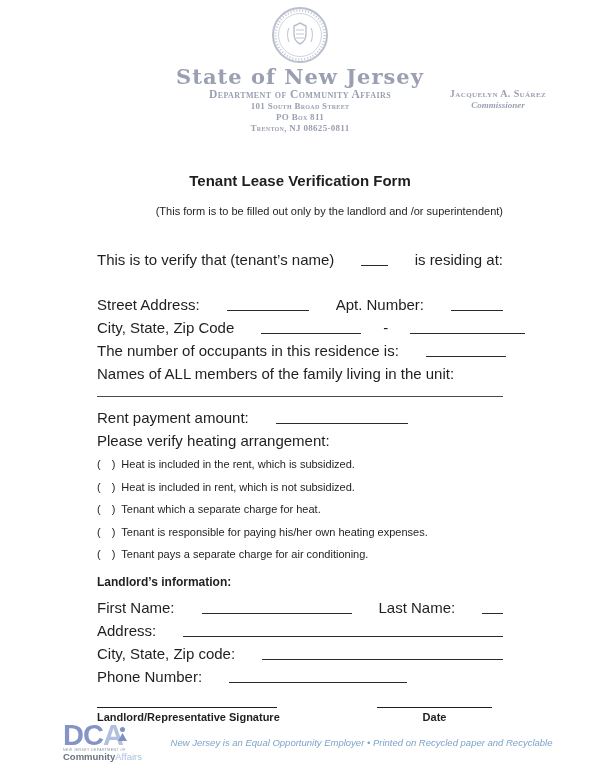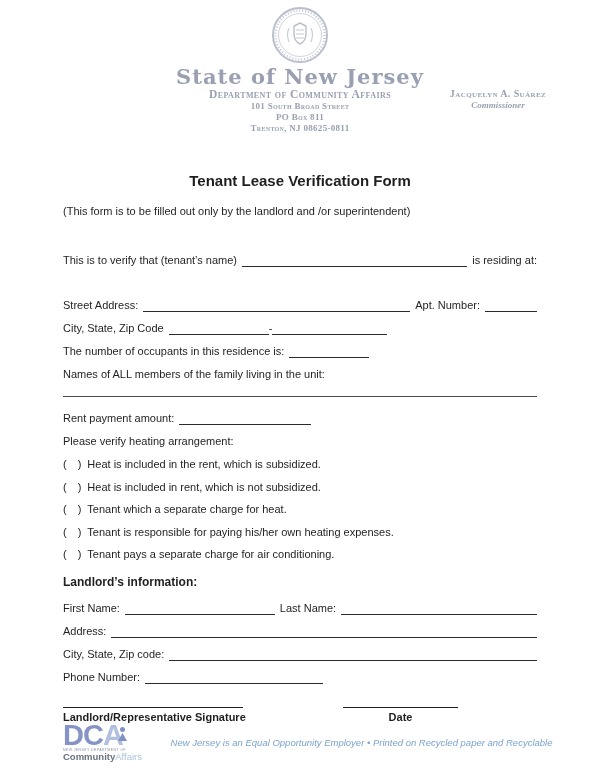--- a/index.html
+++ b/index.html
@@ -28,24 +28,24 @@
   .officials-right { position:absolute; right:22px; top:88px; width:160px; text-align:center; }
   .official-name {
     font-family:"Liberation Serif", serif; font-variant:small-caps; font-weight:bold;
     font-size:10px; letter-spacing:0.4px; color:#9aa0b1; line-height:12px;
   }
   .official-title {
     font-family:"Liberation Serif", serif; font-style:italic; font-weight:bold;
     font-size:9px; color:#9aa0b1; line-height:11px; margin-bottom:9px;
   }
   
-  .content { padding:0 63px; }
+  .content { padding:0 97px; }
   .form-title { text-align:center; font-size:15px; font-weight:bold; margin-top:12px; }
-  .form-subtitle { text-align:left; font-size:11px; margin-top:16px; }
-  .row { display:flex; align-items:flex-end; font-size:11px; line-height:14px; margin-bottom:9px; white-space:nowrap; }
+  .form-subtitle { text-align:right; font-size:11px; margin-top:16px; }
+  .row { display:flex; font-size:15px; line-height:14px; margin-bottom:9px; white-space:nowrap;gap:22px; }
   .row .lbl { flex:0 0 auto; }
   .fl { display:inline-block; border-bottom:1px solid #2b2b2b; height:13px; flex:0 0 auto; }
   .fl.grow { flex:1 1 auto; }
   .gap-l { margin-left:5px; } .gap-r { margin-right:5px; }
   .mt-lg { margin-top:31px; }
   .mt-xl { margin-top:36px; }
   .divider { border-bottom:1.6px solid #4a4a4a; height:1px; margin:15px 0 14px 0; }
   .opt { display:flex; align-items:flex-end; font-size:11px; line-height:14px; margin-bottom:8.5px; }
   .paren { display:inline-block; }
   .paren-gap { display:inline-block; width:11px; }

